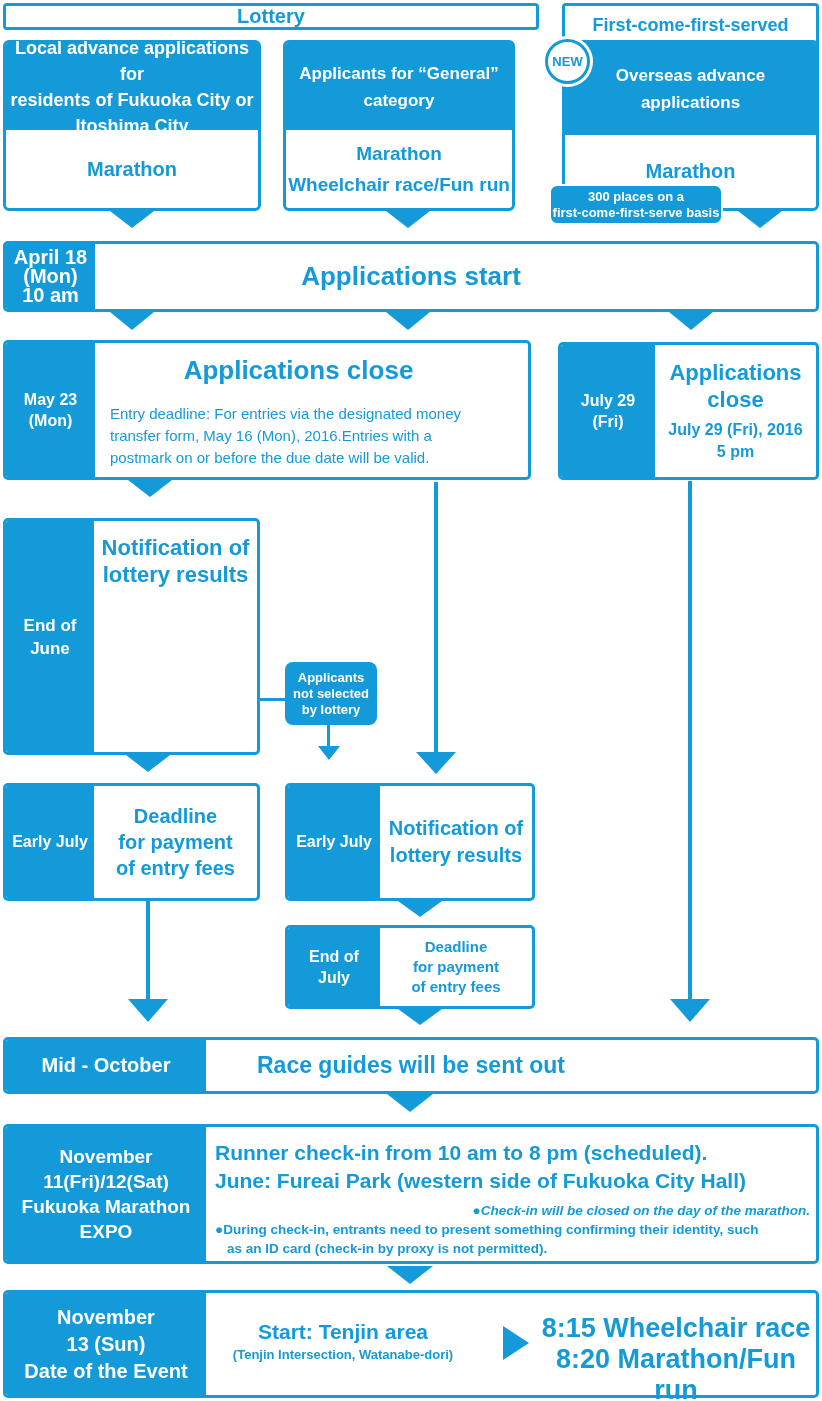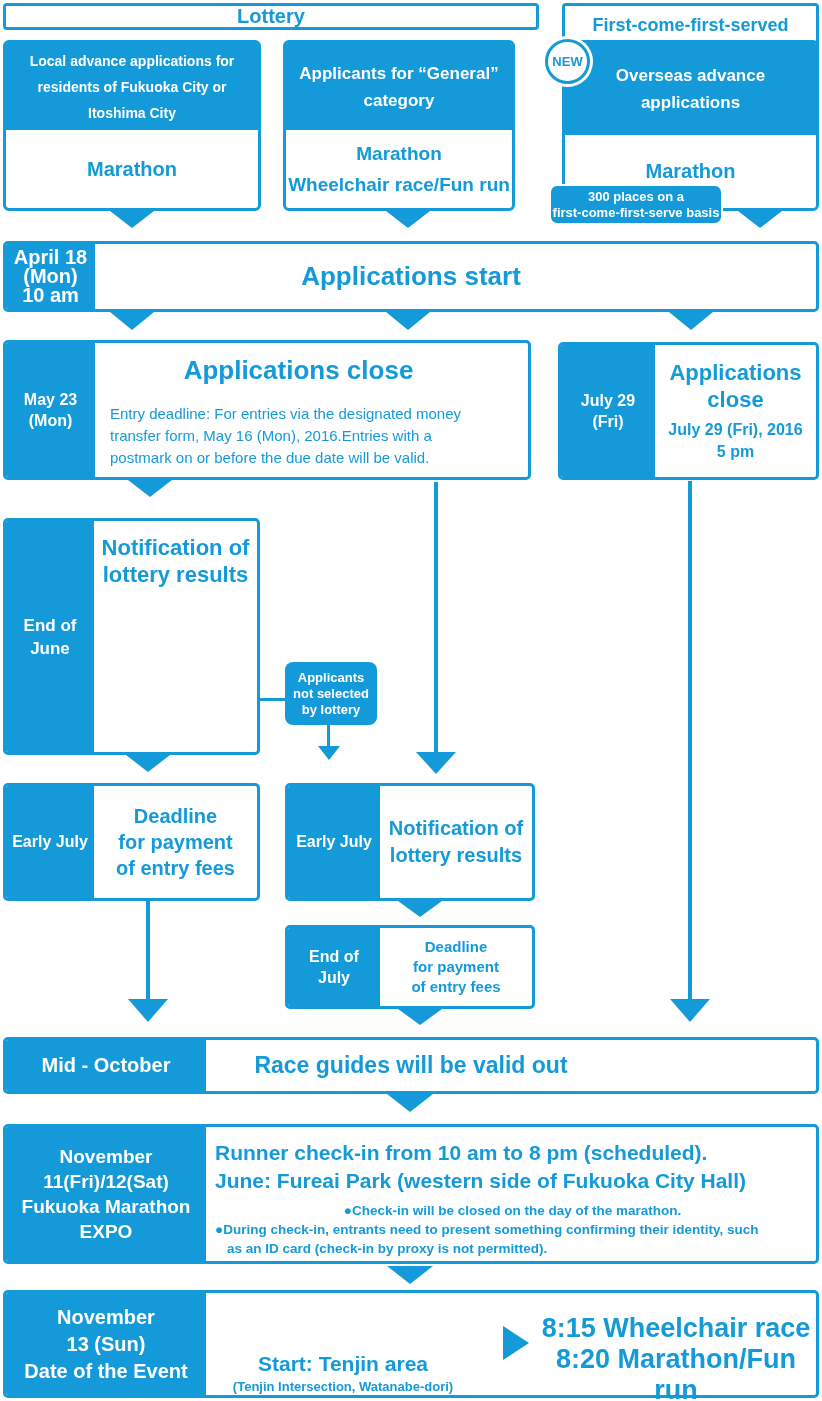--- a/index.html
+++ b/index.html
@@ -28,21 +28,21 @@
 </style>
 </head>
 <body>
 
 <div id="canvas">
 
   <div class="abs hdr" style="left:3px;top:3px;width:536px;height:27px;font-size:20px;">Lottery</div>
   <div class="abs hdr" style="left:562px;top:3px;width:257px;height:44px;font-size:18px;">First-come-first-served</div>
 
   <div class="abs panel" style="left:3px;top:40px;width:258px;height:171px;">
-    <div class="panel-head pre" style="height:87px;font-size:14px;line-height:26px;">Local advance applications for
+    <div class="panel-head pre" style="height:87px;font-size:18px;line-height:26px;">Local advance applications for
 residents of Fukuoka City or
 Itoshima City</div>
     <div class="panel-body" style="height:78px;font-size:20px;">Marathon</div>
   </div>
 
   <div class="abs panel" style="left:283px;top:40px;width:232px;height:171px;">
     <div class="panel-head pre" style="height:87px;font-size:17px;line-height:27px;">Applicants for “General”
 category</div>
     <div class="panel-body pre" style="height:78px;font-size:19px;line-height:31px;">Marathon
 Wheelchair race/Fun run</div>
@@ -145,46 +145,46 @@
     <div class="rlabel pre" style="width:92px;font-size:16px;line-height:21px;">End of
 July</div>
     <div class="abs title pre" style="left:92px;right:0;top:0;bottom:0;display:flex;align-items:center;justify-content:center;font-size:15px;line-height:20px;">Deadline
 for payment
 of entry fees</div>
   </div>
   <div class="tri-down" style="left:398px;top:1009px;border-left:22px solid transparent;border-right:22px solid transparent;border-top:16px solid var(--blue);"></div>
 
   <div class="abs row" style="left:3px;top:1037px;width:816px;height:57px;">
     <div class="rlabel" style="width:200px;font-size:20px;">Mid - October</div>
-    <div class="abs title" style="left:0;right:0;top:0;bottom:0;display:flex;align-items:center;justify-content:center;font-size:23px;">Race guides will be valid out</div>
+    <div class="abs title" style="left:0;right:0;top:0;bottom:0;display:flex;align-items:center;justify-content:center;font-size:23px;">Race guides will be sent out</div>
   </div>
   <div class="tri-down" style="left:387px;top:1094px;border-left:23px solid transparent;border-right:23px solid transparent;border-top:18px solid var(--blue);"></div>
 
   <div class="abs row" style="left:3px;top:1124px;width:816px;height:140px;">
     <div class="rlabel pre" style="width:200px;font-size:19px;line-height:25px;">November
 11(Fri)/12(Sat)
 Fukuoka Marathon
 EXPO</div>
     <div class="abs" style="left:209px;top:12px;right:6px;">
       <div class="title" style="text-align:left;font-size:21px;line-height:28px;">Runner check-in from 10 am to 8 pm (scheduled).</div>
       <div class="title" style="text-align:left;font-size:21px;line-height:28px;">June: Fureai Park (western side of Fukuoka City Hall)</div>
       <div style="margin-top:6px;">
-        <div class="title pre" style="text-align:center;font-size:13.5px;line-height:19px;padding-left:12px;text-indent:-12px;">●Check-in will be closed on the day of the marathon.</div>
+        <div class="title pre" style="text-align:right;font-size:13.5px;line-height:19px;padding-left:12px;text-indent:-12px;font-style:italic;">●Check-in will be closed on the day of the marathon.</div>
         <div class="title pre" style="text-align:left;font-size:13.5px;line-height:19px;padding-left:12px;text-indent:-12px;">●During check-in, entrants need to present something confirming their identity, such
 as an ID card (check-in by proxy is not permitted).</div>
       </div>
     </div>
   </div>
   <div class="tri-down" style="left:387px;top:1266px;border-left:23px solid transparent;border-right:23px solid transparent;border-top:18px solid var(--blue);"></div>
 
   <div class="abs row" style="left:3px;top:1290px;width:816px;height:108px;">
     <div class="rlabel pre" style="width:200px;font-size:20px;line-height:27px;">November
 13 (Sun)
 Date of the Event</div>
-    <div class="abs" style="left:207px;top:27px;width:260px;text-align:center;margin-top:32px;">
+    <div class="abs" style="left:207px;top:27px;width:260px;text-align:center;">
       <div class="title" style="font-size:21px;">Start: Tenjin area</div>
       <div class="title" style="font-size:13px;margin-top:3px;">(Tenjin Intersection, Watanabe-dori)</div>
     </div>
     <div class="abs" style="left:497px;top:33px;width:0;height:0;border-left:26px solid var(--blue);border-top:17px solid transparent;border-bottom:17px solid transparent;"></div>
     <div class="abs title pre" style="left:530px;top:20px;width:280px;font-size:27px;line-height:31px;">8:15 Wheelchair race
 8:20 Marathon/Fun run</div>
   </div>
 
 </div>
 

